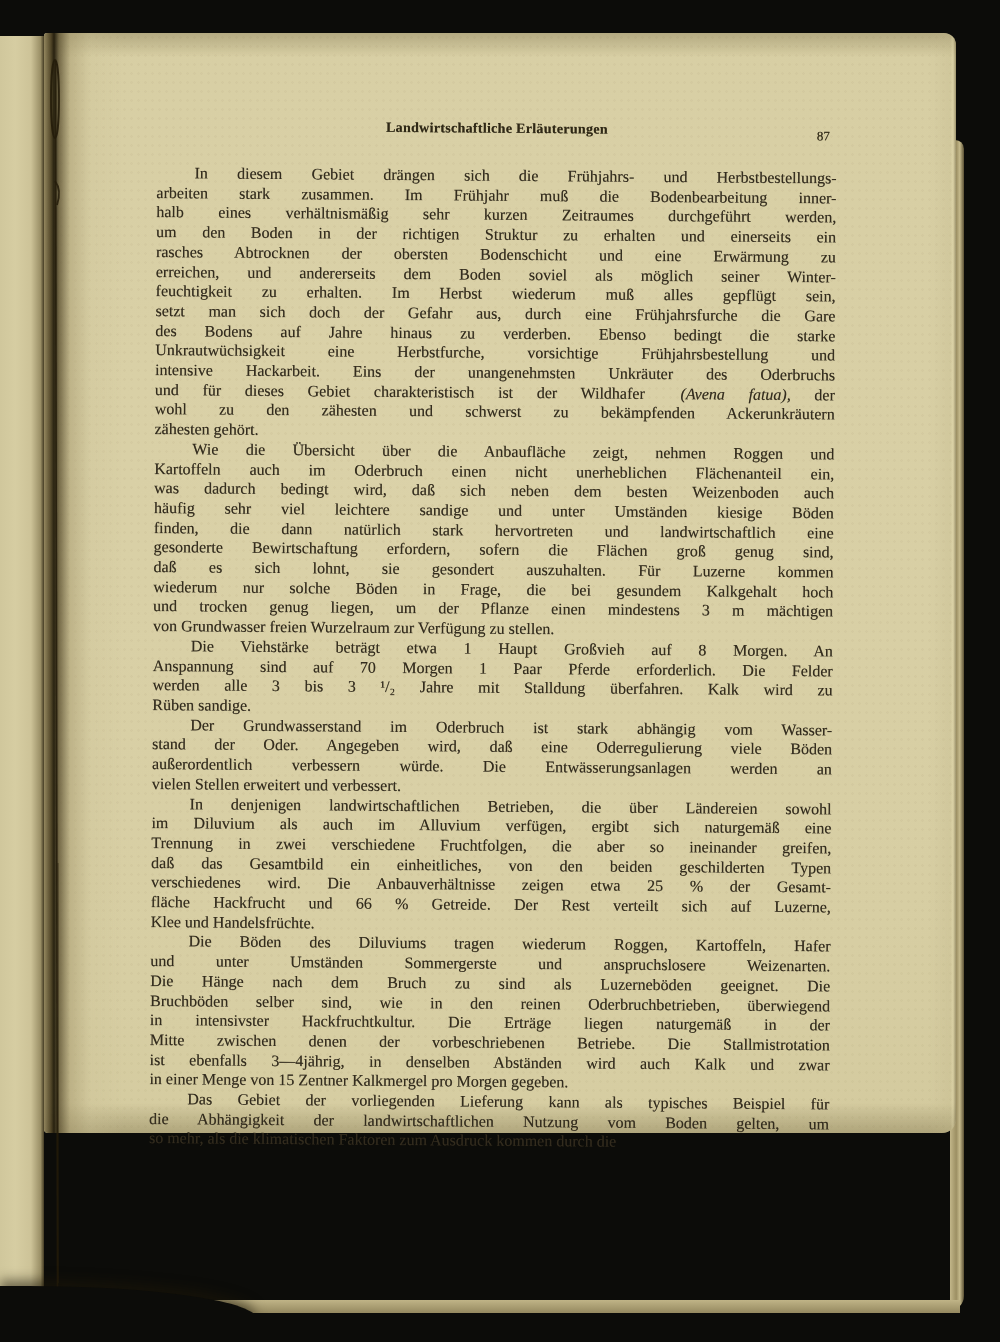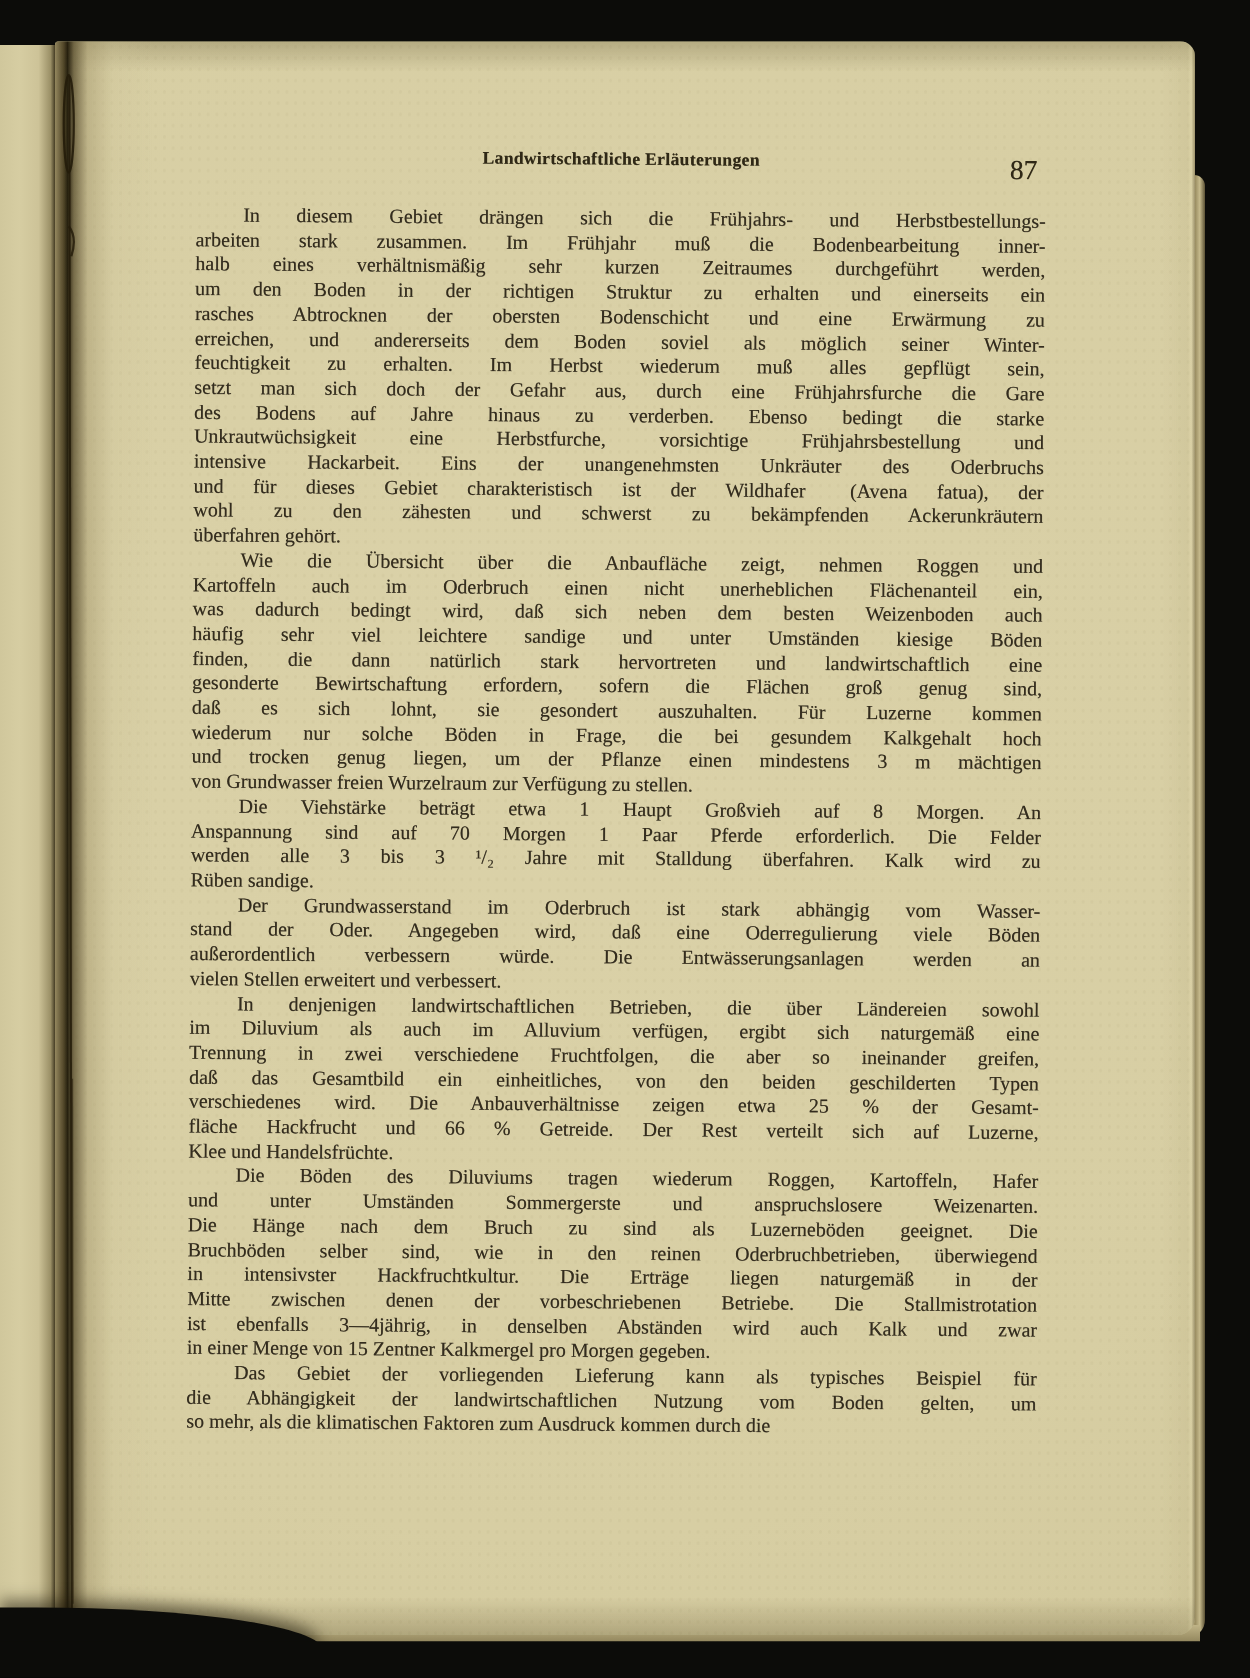--- a/index.html
+++ b/index.html
@@ -13,21 +13,21 @@
 
   
   .right-stack{position:absolute;left:950px;top:140px;width:14px;height:1170px;z-index:2;
     border-radius:0 10px 16px 0;
     background:linear-gradient(90deg,#c2b689 0%,#9c8f63 45%,#c6ba8c 70%,#5c5235 100%);}
   
   .bottom-stack{position:absolute;left:160px;top:1300px;width:800px;height:14px;z-index:2;
     background:linear-gradient(180deg,#c0b487 0%,#91855c 100%);}
 
   
-  .page{position:absolute;left:44px;top:33px;width:912px;height:1275px;z-index:3;
+  .page{position:absolute;left:44px;top:33px;width:912px;height:1100px;z-index:3;
     border-radius:3px 12px 14px 4px;
     background:
       radial-gradient(rgba(120,105,60,0.05) 1px, rgba(0,0,0,0) 1.4px),
       radial-gradient(120% 90% at 45% 40%, #dbd2a9 0%, #d7cea3 60%, #cfc598 100%);
     background-size:7px 9px,100% 100%;}
   .page::before{content:"";position:absolute;inset:0;border-radius:inherit;pointer-events:none;
     background:
       linear-gradient(90deg, rgba(140,127,87,.9) 0, rgba(74,63,34,.95) 7px, rgba(30,24,8,.95) 10px,
         rgba(93,82,50,.8) 15px, rgba(164,151,108,.5) 26px, rgba(201,191,147,.25) 46px, rgba(0,0,0,0) 78px),
       linear-gradient(270deg, rgba(110,98,62,.55) 0, rgba(226,217,172,.35) 3px, rgba(190,180,135,.25) 6px, rgba(0,0,0,0) 26px),
@@ -40,29 +40,29 @@
     background:#0c0c09;border-top-right-radius:230px 34px;
     box-shadow:-2px -8px 12px -2px rgba(30,24,10,.55);}
   .bottom-band{position:absolute;left:0;top:1313px;width:1000px;height:29px;z-index:4;background:#0c0c09;}
 
   
   .text-layer{position:absolute;left:113px;top:84px;width:680px;
     transform:rotate(0.45deg);transform-origin:0 0;color:#332c1e;}
   .header-row{position:relative;height:18px;}
   .running-title{text-align:center;font-size:14px;font-weight:700;letter-spacing:.3px;color:#2f2816;
     line-height:18px;text-shadow:.2px .2px .3px rgba(47,40,22,.6);}
-  .page-num{position:absolute;right:7px;top:5px;font-size:22px;line-height:17px;color:#2f2816;
+  .page-num{position:absolute;right:7px;top:5px;font-size:13px;line-height:17px;color:#2f2816;
     text-shadow:.2px .2px .3px rgba(47,40,22,.6);}
   .body-text{margin-top:28px;font-size:16px;line-height:19.7px;
     text-shadow:.2px .2px .3px rgba(51,44,30,.55);}
   .para{margin:0;}
   .line{text-align:justify;text-align-last:justify;white-space:normal;}
   .line.first{text-indent:38px;}
   .line.last{text-align-last:left;}
-  .it{margin-left:12px;}
+  .it{font-style:italic;margin-left:12px;}
 </style>
 </head>
 <body>
 
 <div class="scan">
 
   <div class="left-sliver"></div>
   <div class="right-stack"></div>
   <div class="bottom-stack"></div>
 
@@ -88,21 +88,21 @@
             <div class="line"><span>um den Boden in der richtigen Struktur zu erhalten und einerseits ein</span></div>
             <div class="line"><span>rasches Abtrocknen der obersten Bodenschicht und eine Erwärmung zu</span></div>
             <div class="line"><span>erreichen, und andererseits dem Boden soviel als möglich seiner Winter-</span></div>
             <div class="line"><span>feuchtigkeit zu erhalten.  Im Herbst wiederum muß alles gepflügt sein,</span></div>
             <div class="line"><span>setzt man sich doch der Gefahr aus, durch eine Frühjahrsfurche die Gare</span></div>
             <div class="line"><span>des Bodens auf Jahre hinaus zu verderben.  Ebenso bedingt die starke</span></div>
             <div class="line"><span>Unkrautwüchsigkeit eine Herbstfurche, vorsichtige Frühjahrsbestellung und</span></div>
             <div class="line"><span>intensive Hackarbeit.  Eins der unangenehmsten Unkräuter des Oderbruchs</span></div>
             <div class="line"><span>und für dieses Gebiet charakteristisch ist der Wildhafer </span><span class="it">(Avena fatua),</span><span> der</span></div>
             <div class="line"><span>wohl zu den zähesten und schwerst zu bekämpfenden Ackerunkräutern</span></div>
-            <div class="line last"><span>überfahren gehört.</span></div>
+            <div class="line last"><span>zähesten gehört.</span></div>
           </div>
           <div class="para">
             <div class="line first"><span>Wie die Übersicht über die Anbaufläche zeigt, nehmen Roggen und</span></div>
             <div class="line"><span>Kartoffeln auch im Oderbruch einen nicht unerheblichen Flächenanteil ein,</span></div>
             <div class="line"><span>was dadurch bedingt wird, daß sich neben dem besten Weizenboden auch</span></div>
             <div class="line"><span>häufig sehr viel leichtere sandige und unter Umständen kiesige Böden</span></div>
             <div class="line"><span>finden, die dann natürlich stark hervortreten und landwirtschaftlich eine</span></div>
             <div class="line"><span>gesonderte Bewirtschaftung erfordern, sofern die Flächen groß genug sind,</span></div>
             <div class="line"><span>daß es sich lohnt, sie gesondert auszuhalten.   Für Luzerne kommen</span></div>
             <div class="line"><span>wiederum nur solche Böden in Frage, die bei gesundem Kalkgehalt hoch</span></div>

